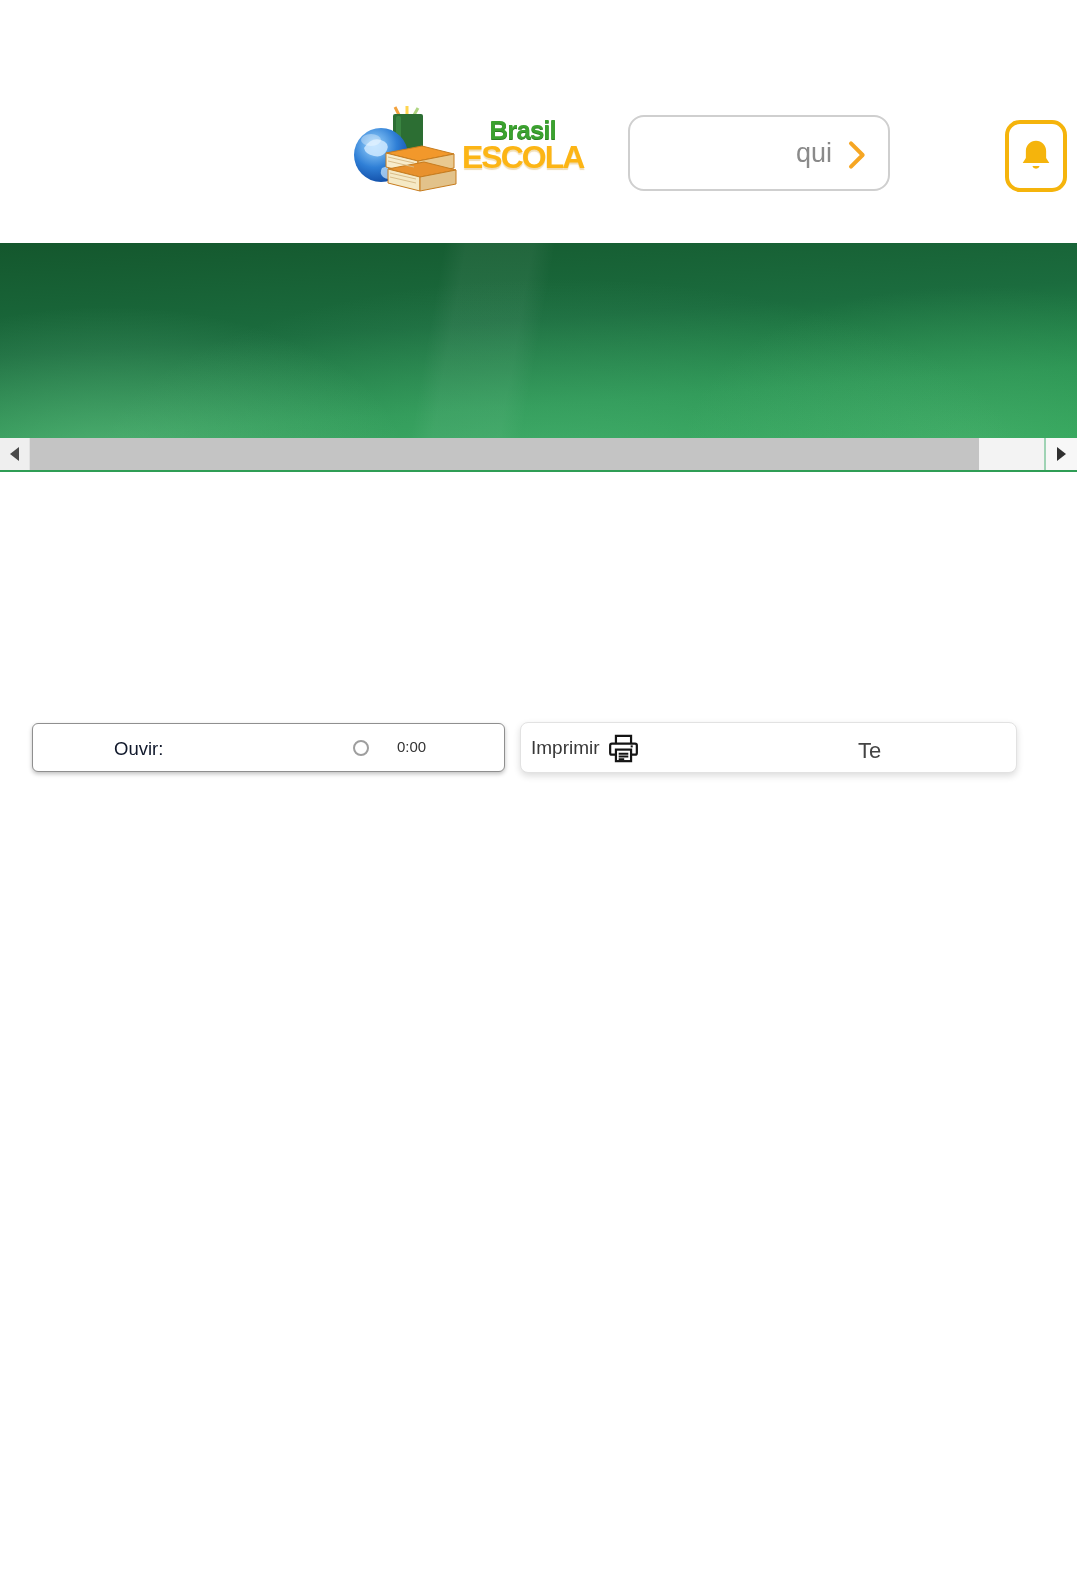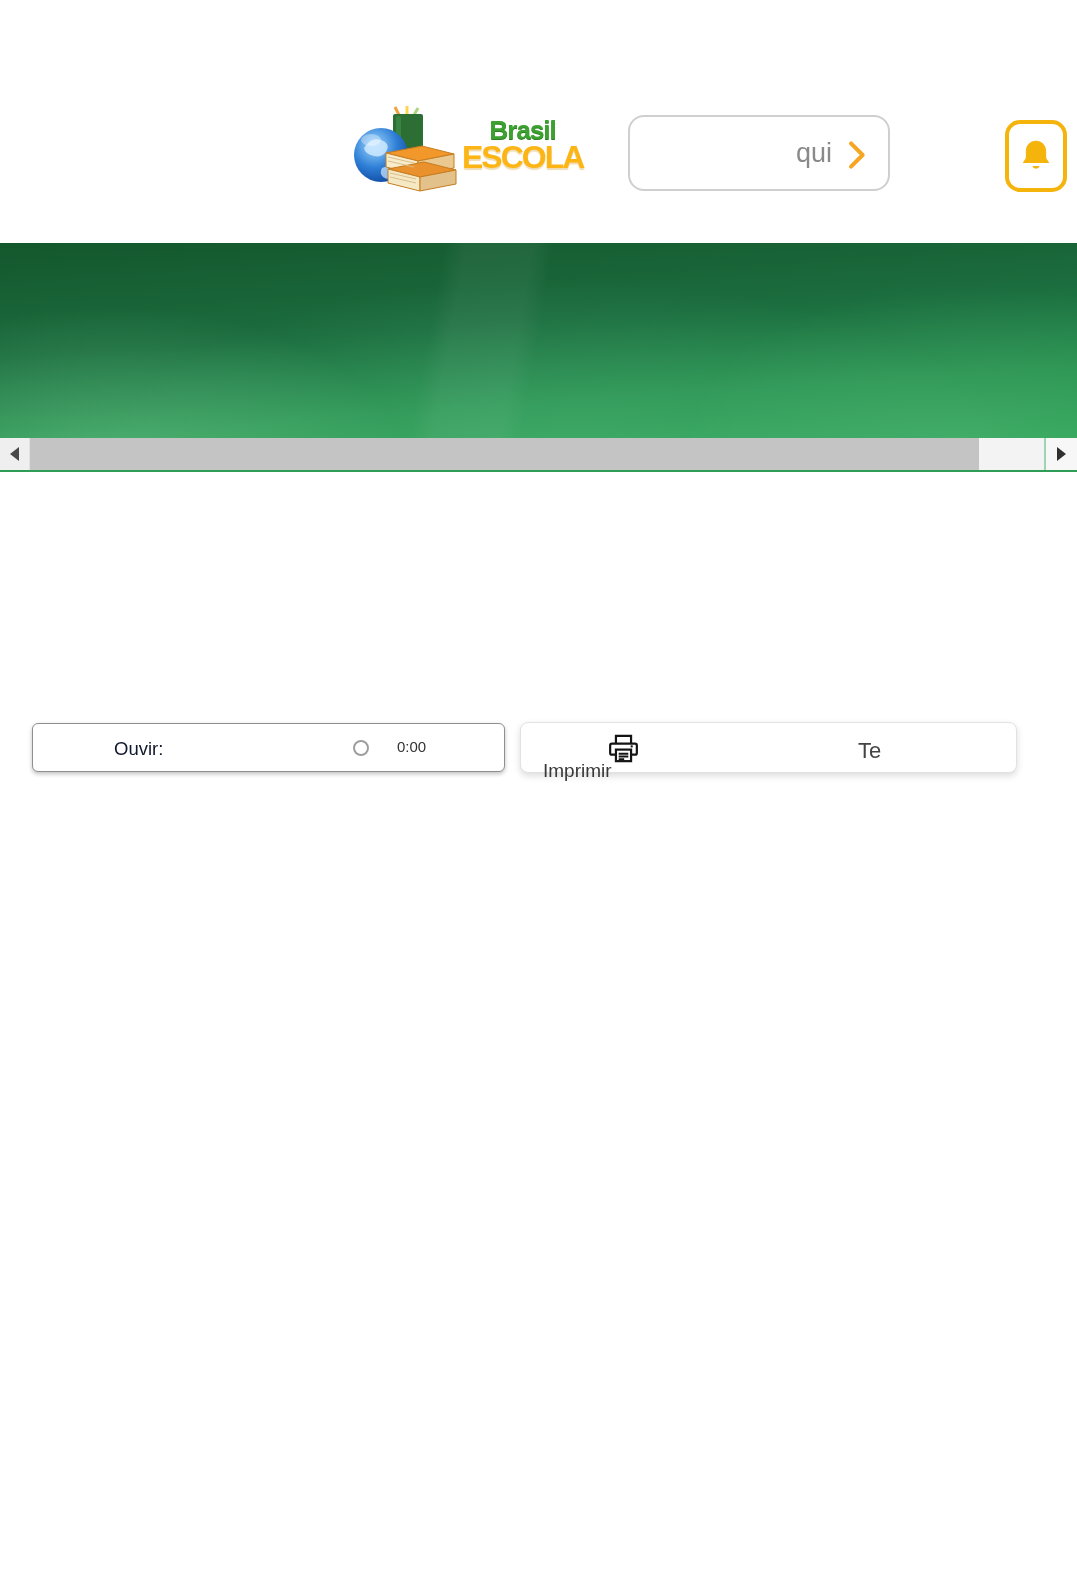--- a/index.html
+++ b/index.html
@@ -54,21 +54,21 @@
   
   .listen-box { position:absolute; left:32px; top:723px; width:473px; height:49px; background:#fff;
                 border:1px solid #8f8f8f; border-radius:6px; box-shadow:0 2px 4px rgba(0,0,0,.25); }
   .listen-label { position:absolute; left:73px; top:14px; font-size:18.5px; color:#0f172a;margin-left:8px; }
   .progress-circle { position:absolute; left:320px; top:16px; width:16px; height:16px;
                      border:2px solid #9e9e9e; border-radius:50%; }
   .listen-time { position:absolute; left:364px; top:14px; font-size:15px; color:#333; }
 
   .print-box { position:absolute; left:520px; top:722px; width:497px; height:51px; background:#fff;
                border:1px solid #e2e2e2; border-radius:8px; box-shadow:0 3px 7px rgba(0,0,0,.14); }
-  .print-label { position:absolute; left:22px; top:14px; font-size:19px; color:#383838;margin-top:23px; }
+  .print-label { position:absolute; left:10px; top:14px; font-size:19px; color:#383838; }
   .printer-icon { position:absolute; left:86px; top:9px; width:33px; height:33px; color:#141414; }
   .print-text { position:absolute; left:337px; top:15px; font-size:22px; color:#444; }
 </style>
 </head>
 <body>
 
 <div class="page">
 
   <svg class="logo-mark" viewBox="0 0 112 96">
     <defs>

